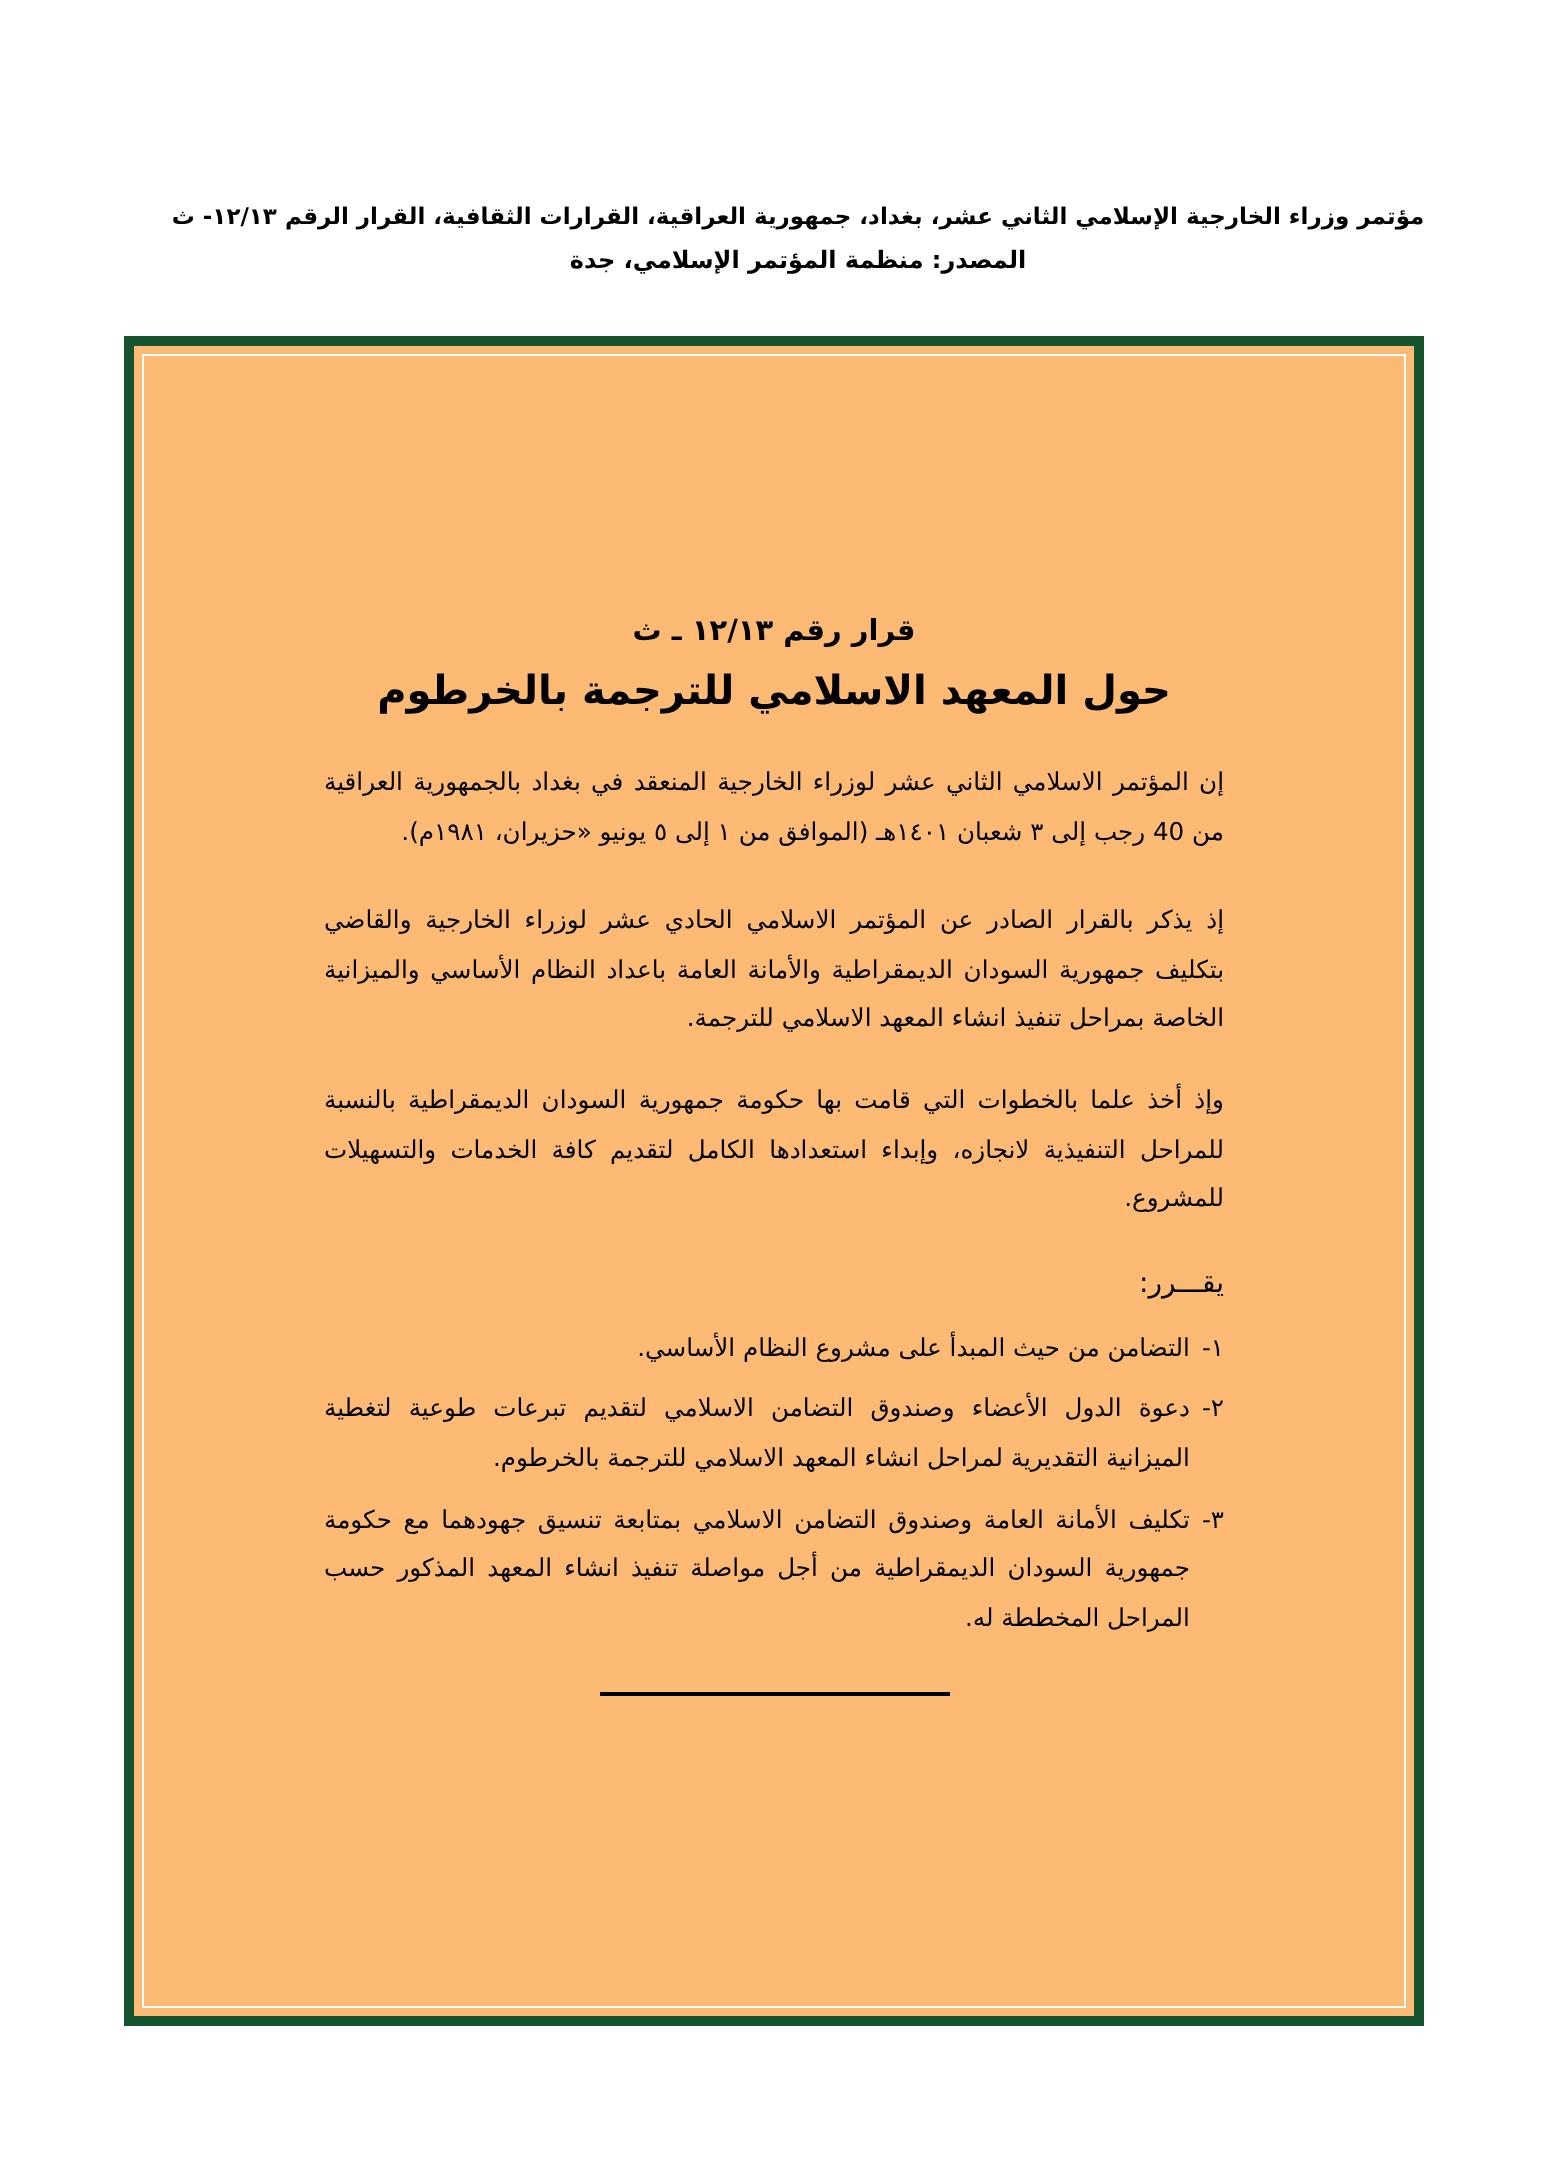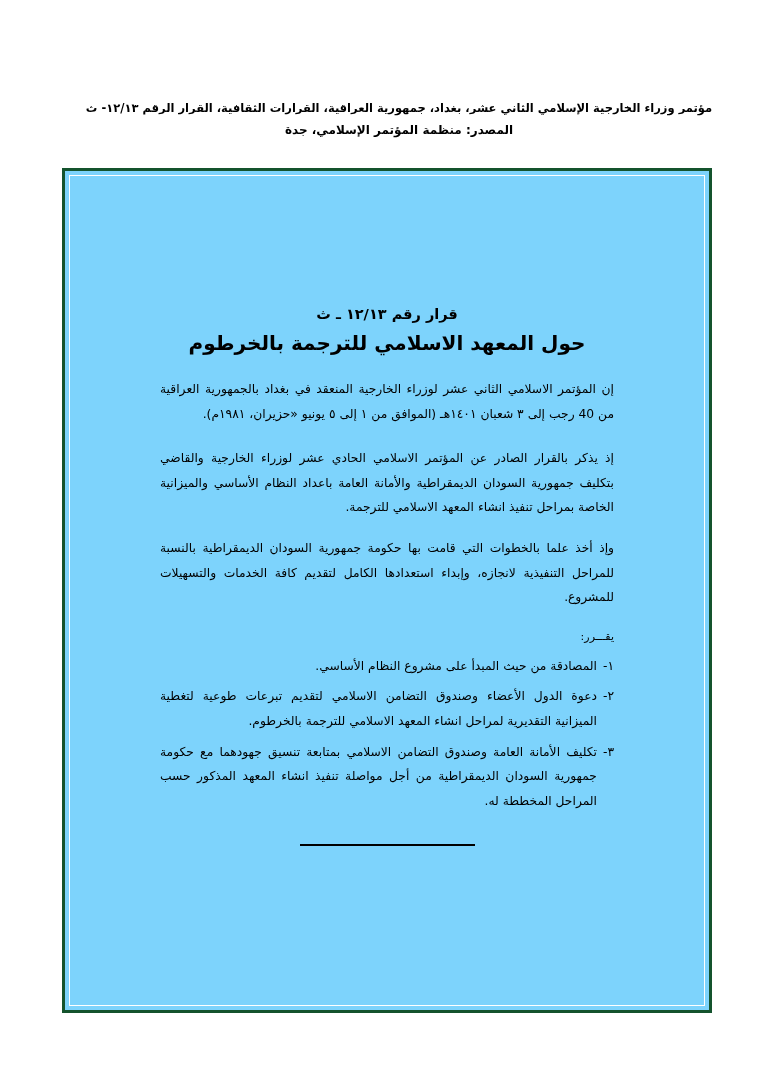--- a/index.html
+++ b/index.html
@@ -41,23 +41,23 @@
     direction: rtl;
   }
 
   
   .frame {
     position: absolute;
     top: 168px;
     left: 62px;
     width: 650px;
     height: 845px;
-    border: 3px solid #14532d;
+    border: 5px solid #14532d;
     box-sizing: border-box;
-    background: #7dd3fc;
+    background: #fdba74;
   }
   .inner {
     position: absolute;
     top: 4px;
     left: 4px;
     right: 4px;
     bottom: 4px;
     border: 1px solid #ffffff;
     box-sizing: border-box;
   }
@@ -91,21 +91,21 @@
     line-height: 2.0;
     margin: 0 0 16px 0;
     text-align: justify;
     text-justify: inter-word;
   }
   p.para.first {
     margin-bottom: 20px;
   }
 
   .decision-label {
-    font-size: 11px;
+    font-size: 14px;
     line-height: 2.0;
     margin: 4px 0 6px 0;
     letter-spacing: 2px;
   }
 
   ol.items {
     list-style: none;
     margin: 0;
     padding: 0;
   }
@@ -161,21 +161,21 @@
 
         <p class="para first">إن المؤتمر الاسلامي الثاني عشر لوزراء الخارجية المنعقد في بغداد بالجمهورية العراقية من 40 رجب إلى ٣ شعبان ١٤٠١هـ (الموافق من ١ إلى ٥ يونيو «حزيران، ١٩٨١م).</p>
         <p class="para">إذ يذكر بالقرار الصادر عن المؤتمر الاسلامي الحادي عشر لوزراء الخارجية والقاضي بتكليف جمهورية السودان الديمقراطية والأمانة العامة باعداد النظام الأساسي والميزانية الخاصة بمراحل تنفيذ انشاء المعهد الاسلامي للترجمة.</p>
         <p class="para">وإذ أخذ علما بالخطوات التي قامت بها حكومة جمهورية السودان الديمقراطية بالنسبة للمراحل التنفيذية لانجازه، وإبداء استعدادها الكامل لتقديم كافة الخدمات والتسهيلات للمشروع.</p>
 
         <div class="decision-label">يقـــرر:</div>
 
         <ol class="items">
           <li>
             <span class="num">١-</span>
-            <span class="txt">المصادقة من حيث المبدأ على مشروع النظام الأساسي.</span>
+            <span class="txt">التضامن من حيث المبدأ على مشروع النظام الأساسي.</span>
           </li>
           <li>
             <span class="num">٢-</span>
             <span class="txt">دعوة الدول الأعضاء وصندوق التضامن الاسلامي لتقديم تبرعات طوعية لتغطية الميزانية التقديرية لمراحل انشاء المعهد الاسلامي للترجمة بالخرطوم.</span>
           </li>
           <li>
             <span class="num">٣-</span>
             <span class="txt">تكليف الأمانة العامة وصندوق التضامن الاسلامي بمتابعة تنسيق جهودهما مع حكومة جمهورية السودان الديمقراطية من أجل مواصلة تنفيذ انشاء المعهد المذكور حسب المراحل المخططة له.</span>
           </li>
         </ol>

